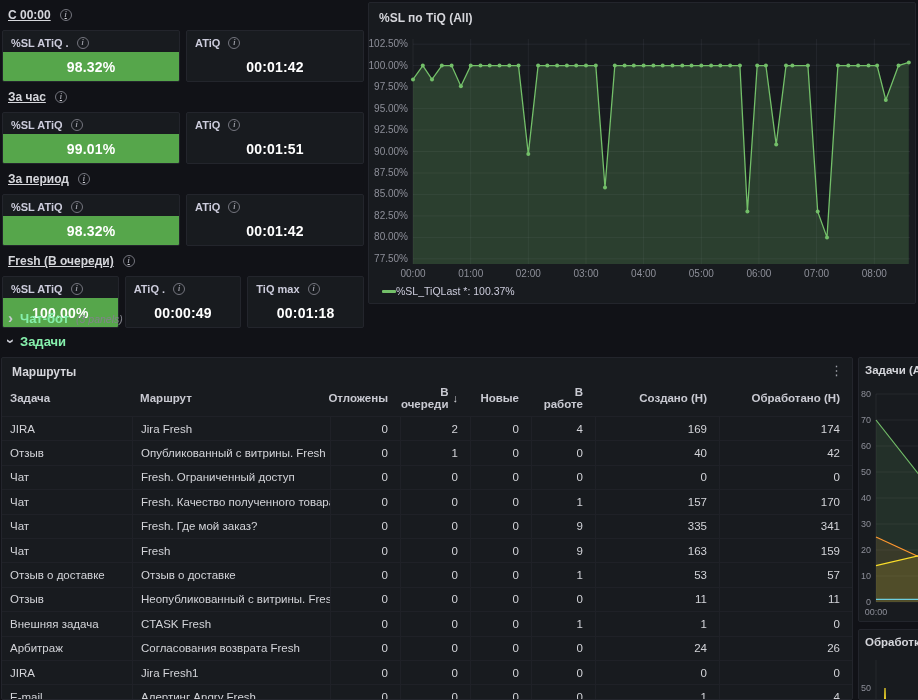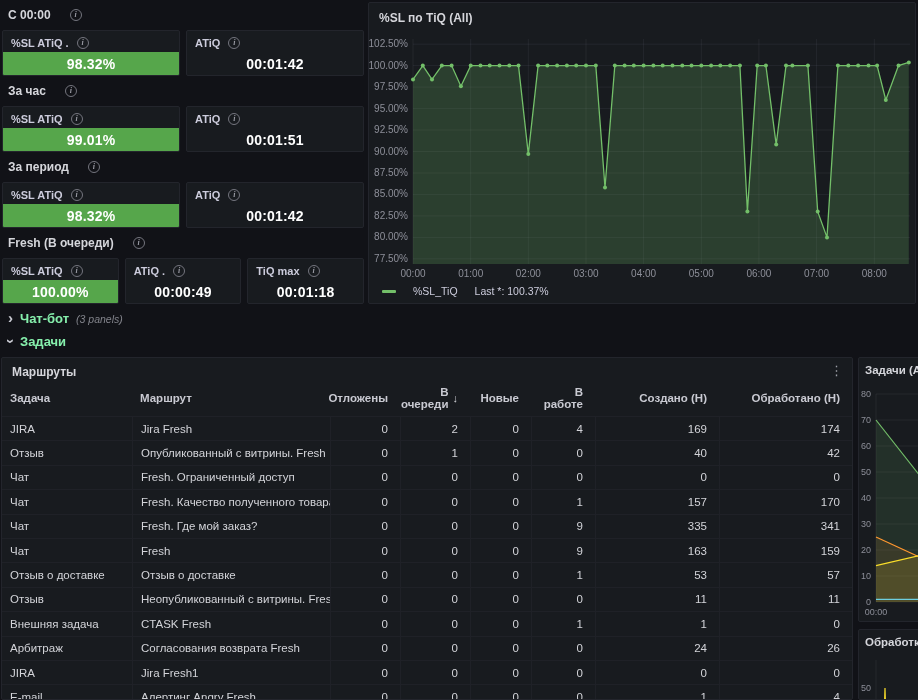--- a/index.html
+++ b/index.html
@@ -8,44 +8,44 @@
     position:relative; width:918px; height:700px; overflow:hidden;
     background:#111217; font-family:"Liberation Sans", sans-serif; color:#ccccdc;
   }
   .panel {
     position:absolute; background:#181b1f; border:1px solid #23252c; border-radius:2px;
     overflow:hidden;
   }
   
   .stats-col { position:absolute; left:0; top:0; width:366px; padding:8px 2px 0 2px; }
   .stat-section { margin-bottom:8px; }
-  .sec-label { display:flex; align-items:center; gap:19px; height:14px; margin:0 0 8px 6px;
-               font-size:12px; font-weight:bold; color:#d5d6db; }
+  .sec-label { display:flex; align-items:center; gap:9px; height:14px; margin:0 0 8px 6px;
+               font-size:12px; font-weight:bold; color:#d5d6db;text-decoration:underline; }
   .info-i { display:inline-block; width:12px; height:12px; border:1px solid #74757e;
             border-radius:50%; font-size:8px; line-height:10px; text-align:center;
             color:#9a9ba4; font-family:"Liberation Serif", serif; font-style:italic; flex:none; cursor:pointer; }
   .stat-row { display:flex; gap:6px; }
-  .stat-panel { flex:1; height:46px; background:#181b1f; border:1px solid #23252c;
+  .stat-panel { flex:1; height:52px; background:#181b1f; border:1px solid #23252c;
                 border-radius:2px; display:flex; flex-direction:column; overflow:hidden; }
   .stat-title { display:flex; align-items:center; gap:8px; padding:4px 8px 1px 8px;
                 height:21px; font-size:11px; font-weight:bold; color:#ccccdc; }
   .stat-value { flex:1; display:flex; align-items:center; justify-content:center;
                 font-size:14px; font-weight:bold; color:#ffffff; letter-spacing:.2px; }
   .stat-value.green { background:#56a64b; }
   
   .dash-row { position:absolute; left:8px; display:flex; align-items:baseline; gap:7px; cursor:pointer; }
   .chev { color:#c9cad2; font-size:15px; line-height:12px; font-weight:bold; }
   .chev.down { display:inline-block; transform:rotate(90deg); transform-origin:55% 55%; }
   .row-title { font-size:13px; font-weight:bold; color:#86efac; }
   .row-count { font-size:10.5px; font-style:italic; color:#82838b; }
   
   .chart-title { padding:8px 10px 0 10px; font-size:12px; font-weight:bold; color:#d5d6db; }
   .chart-svg { position:absolute; left:0; top:0; }
   .legend { position:absolute; left:13px; bottom:6px; display:flex; align-items:center;
-            gap:17px; font-size:10.5px; }
+            gap:0; font-size:10.5px; }
   .legend-dash { width:14px; height:3px; border-radius:1px; }
   .legend-label { color:#ccccdc; cursor:pointer; }
   .legend-last { color:#ccccdc; }
   
   .tbl-title { padding:7px 10px 4px 10px; font-size:12px; font-weight:bold; color:#d5d6db; }
   .kebab { position:absolute; right:9px; top:5px; color:#9da0a8; font-size:13px; cursor:pointer; }
   .tbl-grid { display:grid; grid-template-columns:130px 198px 70px 70px 61px 64px 124px 1fr;text-align:right; }
   .th { font-size:11.5px; font-weight:bold; color:#c9cad2; padding:3px 8px 6px 8px;
         display:flex; align-items:center; gap:4px; cursor:pointer; }
   .th.num { justify-content:flex-end; padding-right:12px; }

